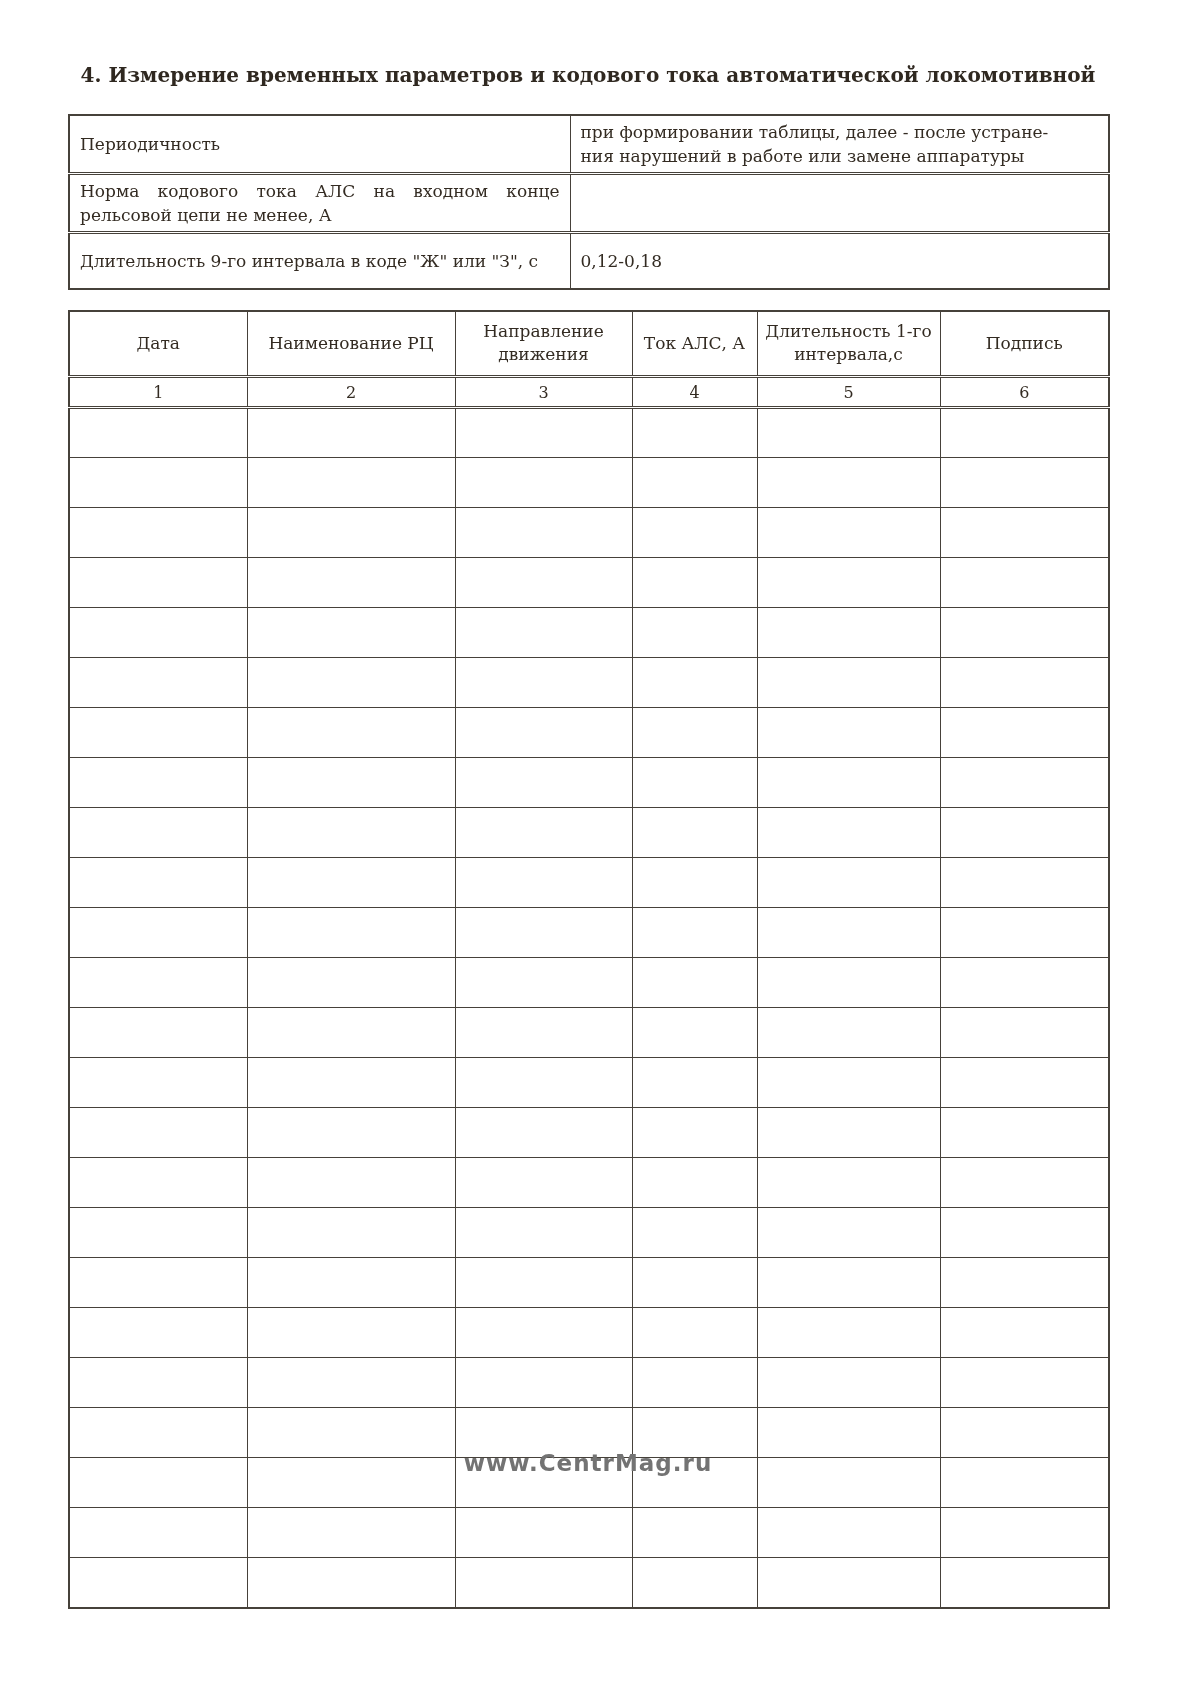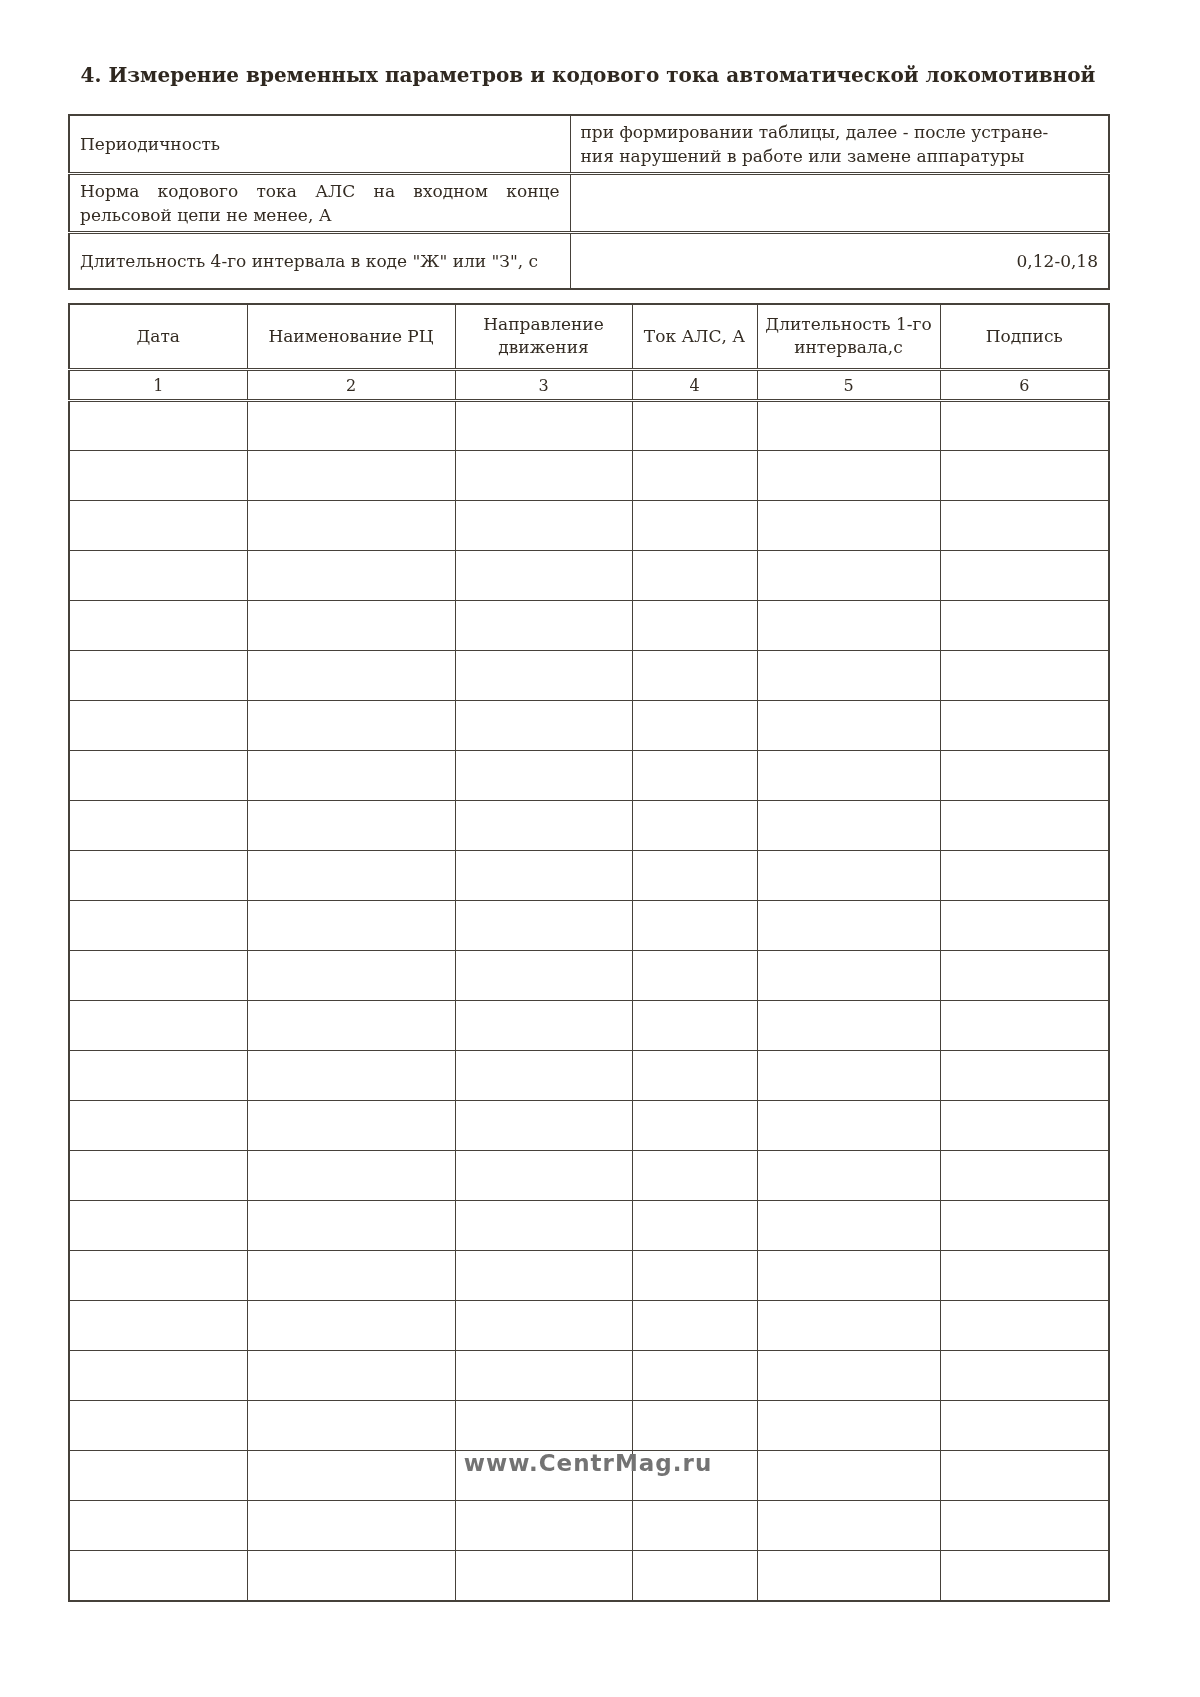--- a/index.html
+++ b/index.html
@@ -51,25 +51,25 @@
   .info-table tr.dbl td {
     border-bottom: 3px double #46413a;
   }
   .info-table td.label {
     text-align: justify;
   }
   .info-table td.value {
     text-align: left;
   }
   .info-table td.value.center {
-    text-align: right;
+    text-align: left;
   }
   
   .main-table {
-    margin-top: 13px;
+    margin-top: 20px;
     border: 2px solid #46413a;
   }
   .main-table th,
   .main-table td {
     border: 1px solid #46413a;
     box-sizing: border-box;
   }
   .main-table thead th {
     font-size: 17px;
     font-weight: normal;
@@ -128,21 +128,21 @@
         <td class="value">
           <div>при формировании таблицы, далее - после устране-</div>
           <div>ния нарушений в работе или замене аппаратуры</div>
         </td>
       </tr>
       <tr class="dbl">
         <td class="label">Норма кодового тока АЛС на входном конце рельсовой цепи не менее, А</td>
         <td class="value"></td>
       </tr>
       <tr>
-        <td class="label">Длительность 4-го интервала в коде "Ж" или "З", с</td>
+        <td class="label">Длительность 9-го интервала в коде "Ж" или "З", с</td>
         <td class="value center">0,12-0,18</td>
       </tr>
     </tbody>
       </table>
 
     <table class="main-table">
       <colgroup>
           <col style="width: 178px;">
           <col style="width: 208px;">
           <col style="width: 177px;">

